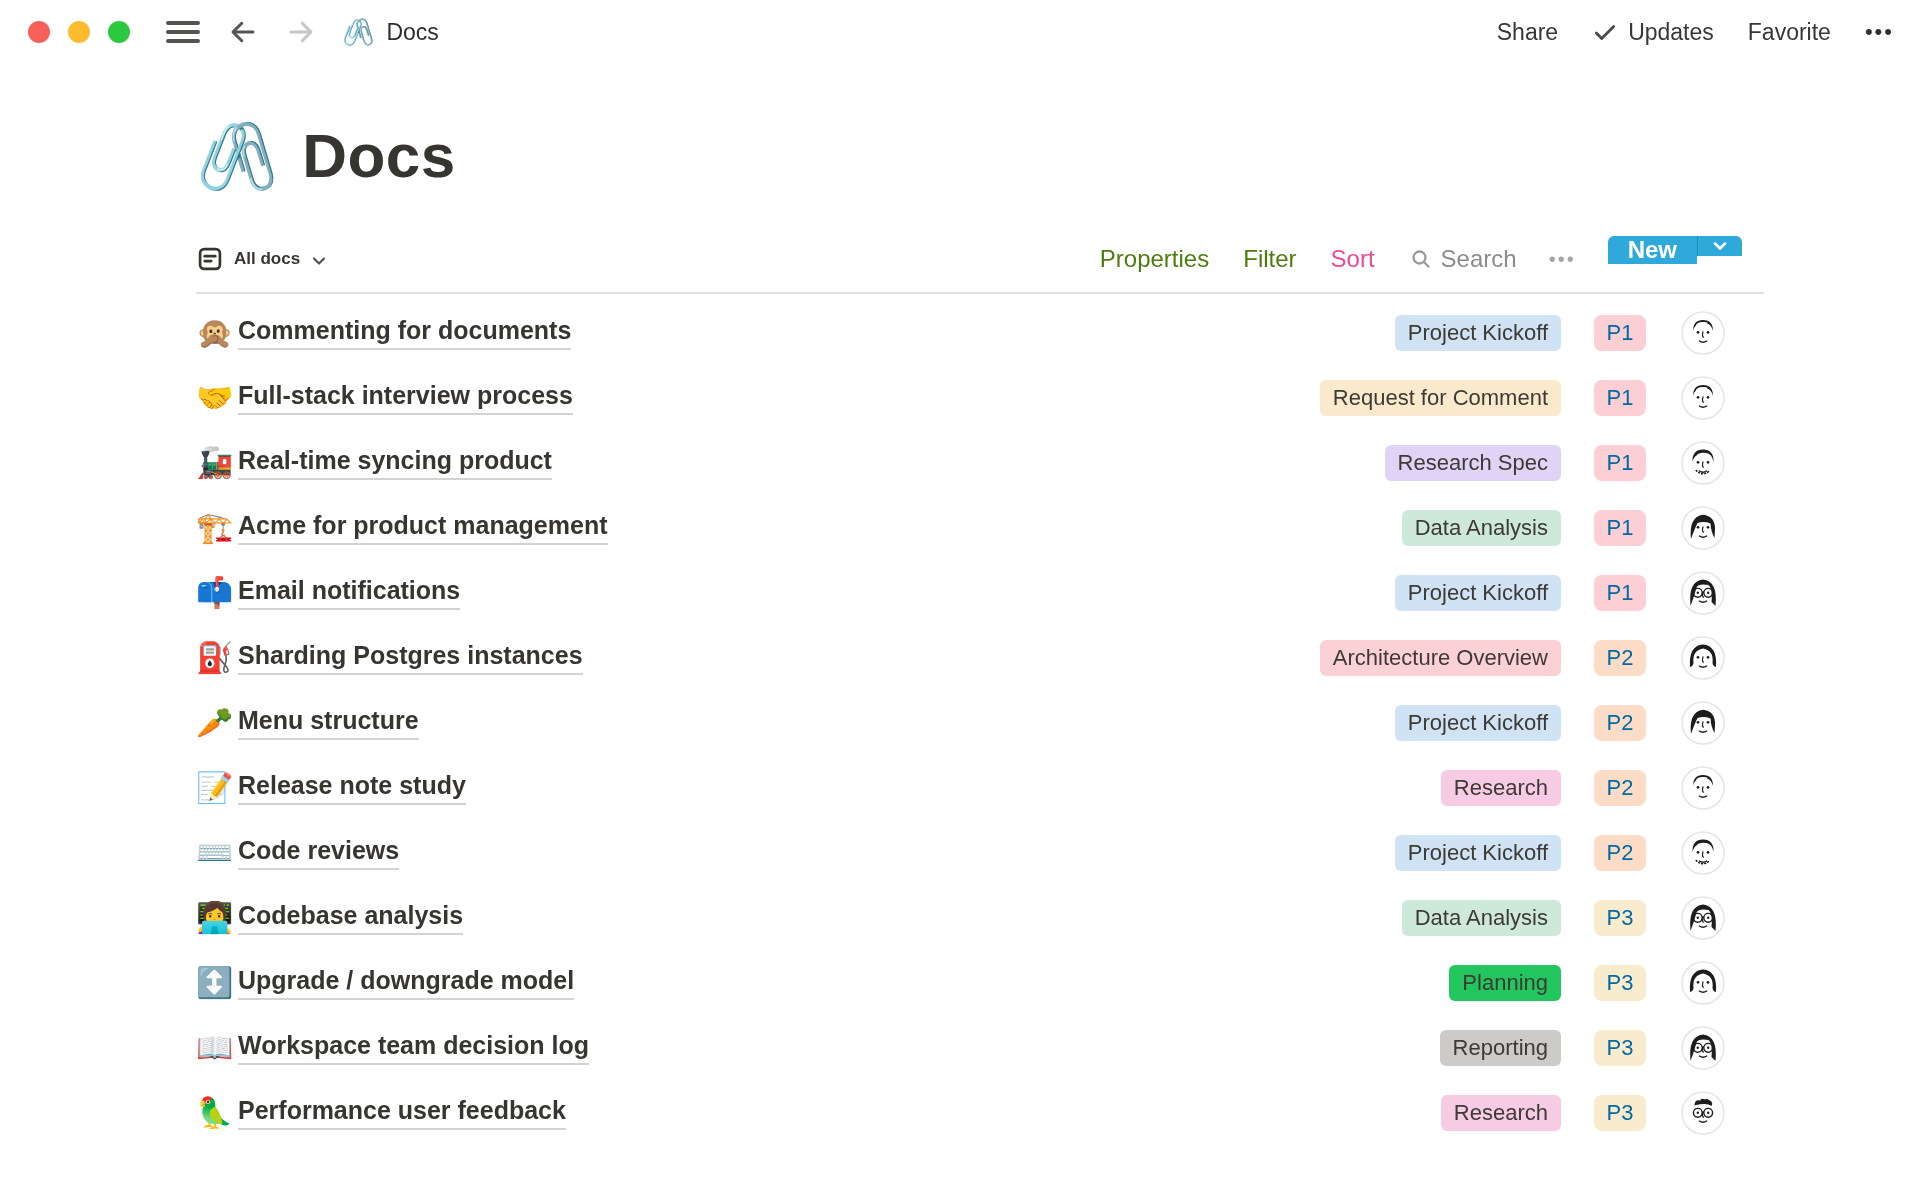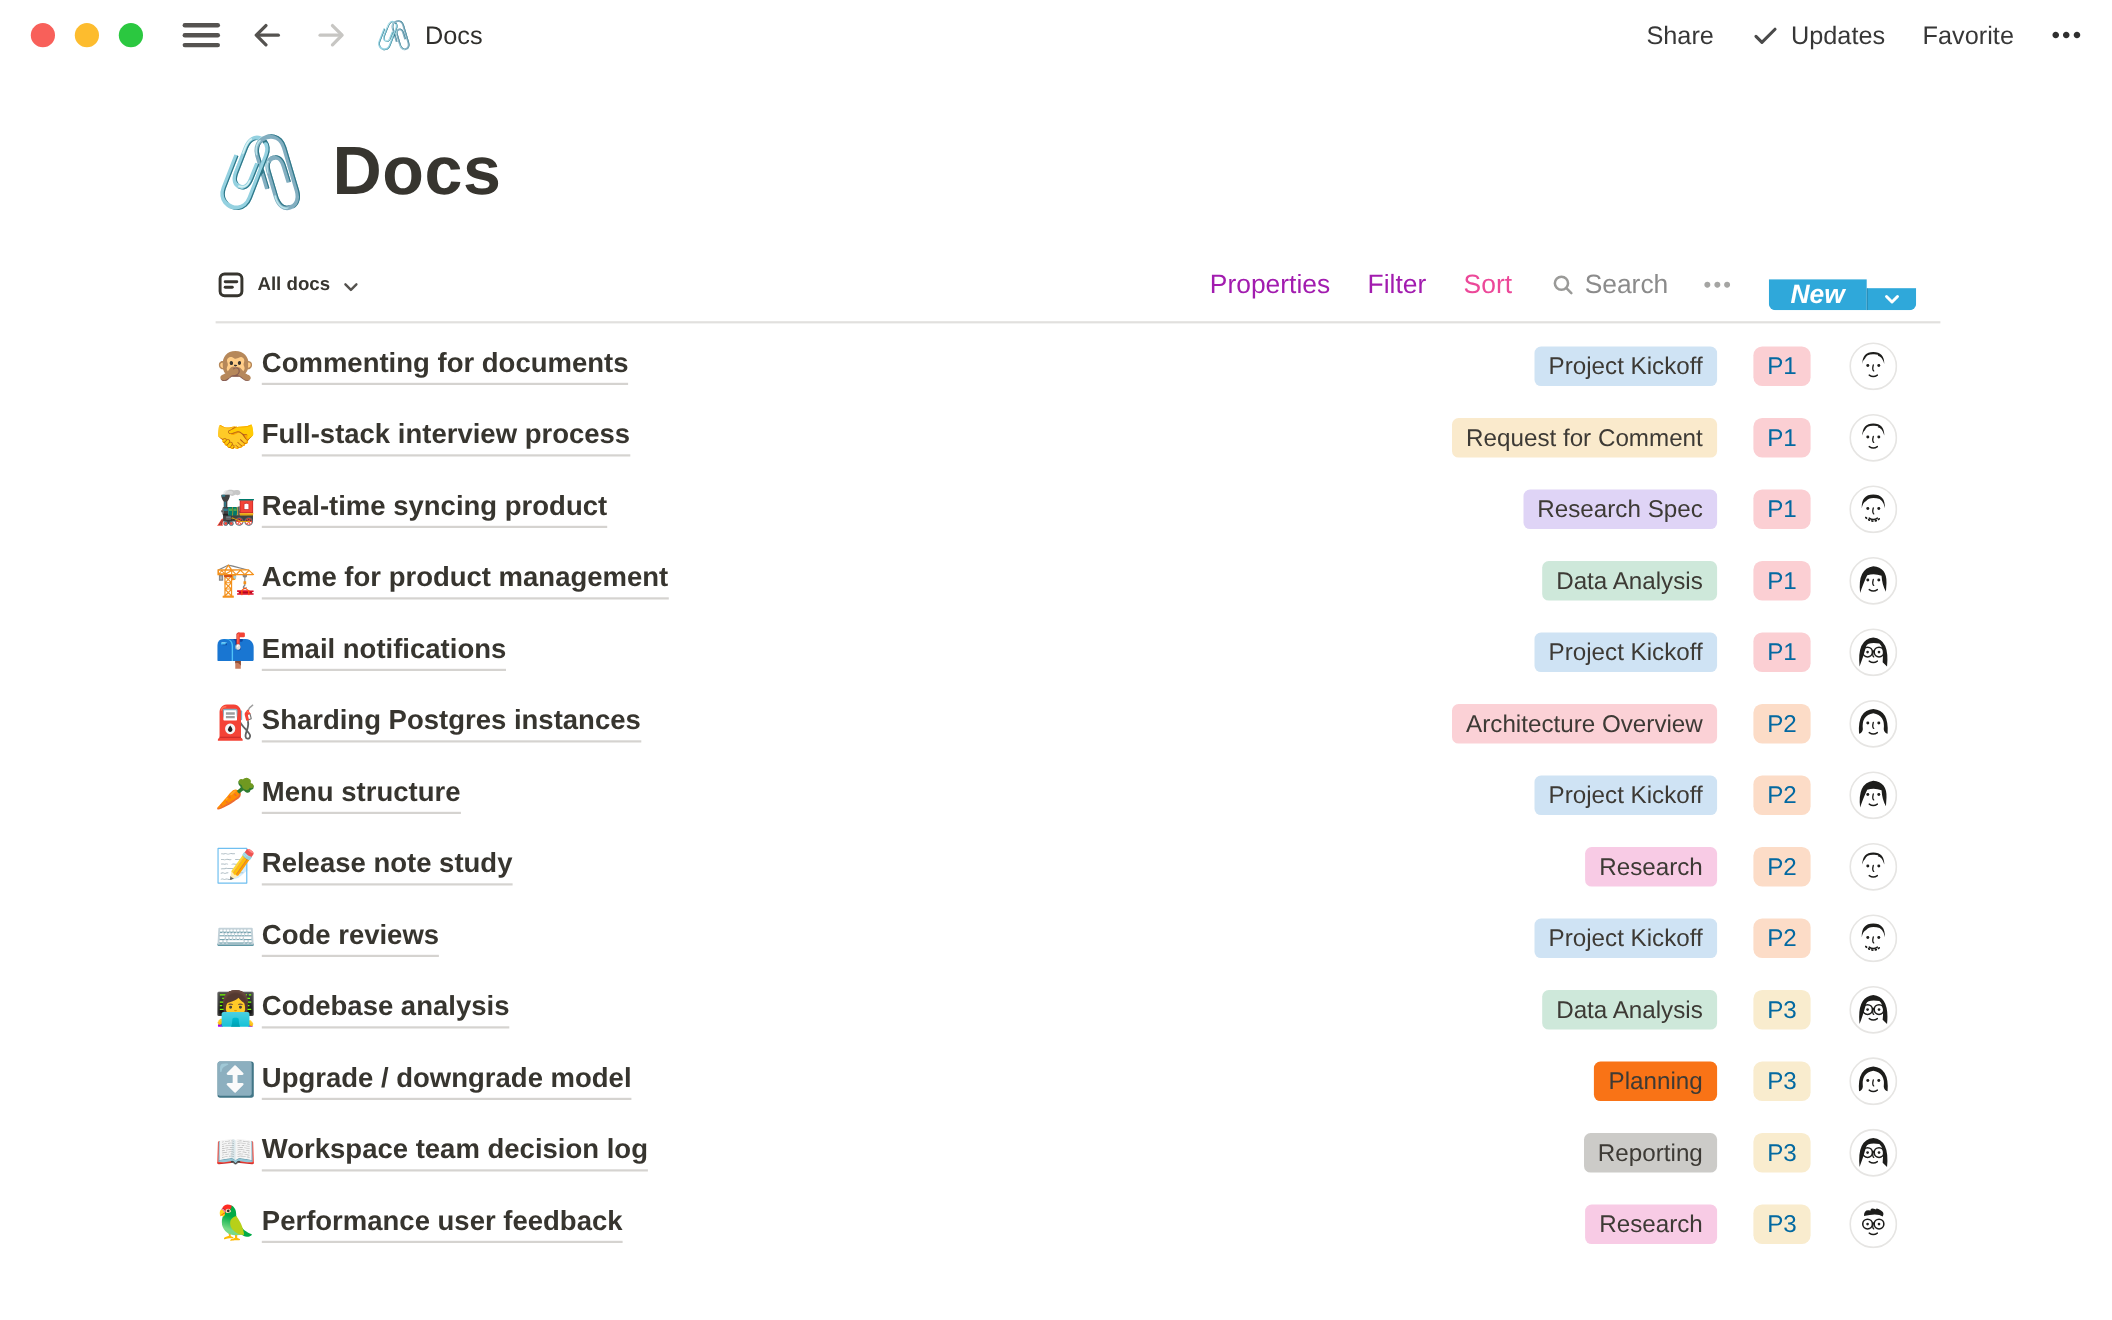--- a/index.html
+++ b/index.html
@@ -31,26 +31,26 @@
   .page-heading .emoji { font-size: 66px; line-height: 1; }
   .page-heading .title { font-size: 62px; font-weight: 700; letter-spacing: 0.5px; color: #37352f; }
 
   
   .toolbar { margin-top: 44px; height: 48px; display: flex; align-items: center; }
   .view-switch { display: flex; align-items: center; gap: 10px; cursor: pointer; }
   .view-switch .vicon { display: flex; }
   .view-switch .vlabel { font-size: 17px; font-weight: 700; color: #37352f; }
   .view-switch .chev { display: flex; margin-top: 3px; }
   .toolbar-right { margin-left: auto; display: flex; align-items: center; margin-right: 22px; }
-  .tb-link { font-size: 24px; color: #a21caf; cursor: pointer; margin-left: 34px; }
+  .tb-link { font-size: 24px; color: #4d7c0f; cursor: pointer; margin-left: 34px; }
   .tb-link.active { color: #ec4899; text-align: right; }
   .search-group { display: flex; align-items: center; gap: 8px; margin-left: 34px; cursor: pointer; }
   .search-group .lbl { font-size: 24px; color: #8b8b8b; }
   .toolbar-dots { margin-left: 32px; font-size: 20px; letter-spacing: 2px; color: #a5a5a3; cursor: pointer; }
-  .new-btn { margin-left: 32px; height: 46px; display: flex; align-items: flex-end; border-radius: 6px; overflow: hidden; cursor: pointer; font-style: italic; }
+  .new-btn { margin-left: 32px; height: 46px; display: flex; align-items: flex-start; border-radius: 6px; overflow: hidden; cursor: pointer; }
   .new-btn .nb-label { background: #2fa8da; color: #fff; font-size: 24px; font-weight: 600; display: flex; align-items: center; padding: 0 20px; }
   .new-btn .nb-chev { background: #2fa8da; border-left: 1px solid rgba(0,0,0,0.18); display: flex; align-items: center; padding: 0 12px; }
 
   .divider { margin-top: 9px; height: 2px; background: #e1e0de; width: 1568px; }
 
   
   .rows { margin-top: 6px; }
   .row { height: 65px; display: flex; align-items: center; cursor: pointer; }
   .doc-icon { width: 42px; font-size: 30px; line-height: 1; flex: none; text-align: left; }
   .doc-title { font-size: 25px; font-weight: 600; color: #37352f;
@@ -448,21 +448,21 @@
             </g>
           </svg>
         </span>
   </div>
 
   <div class="row">
     <span class="doc-icon">↕️</span>
     <span class="doc-title">Upgrade / downgrade model</span>
     <span class="flex-spacer"></span>
     <span class="tag-cell">
-          <span class="tag" style="background: #f97316; margin-left: 36px;">Planning</span>
+          <span class="tag" style="background: #22c55e; margin-left: 36px;">Planning</span>
         </span>
     <span class="pri-cell">
           <span class="pri" style="background: rgb(249, 236, 206);">P3</span>
         </span>
     <span class="avatar-cell">
           <svg width="44" height="44" viewBox="0 0 44 44">
             <defs>
               <clipPath id="clip-woman-2">
                 <circle cx="22" cy="22" r="21"></circle>
               </clipPath>

